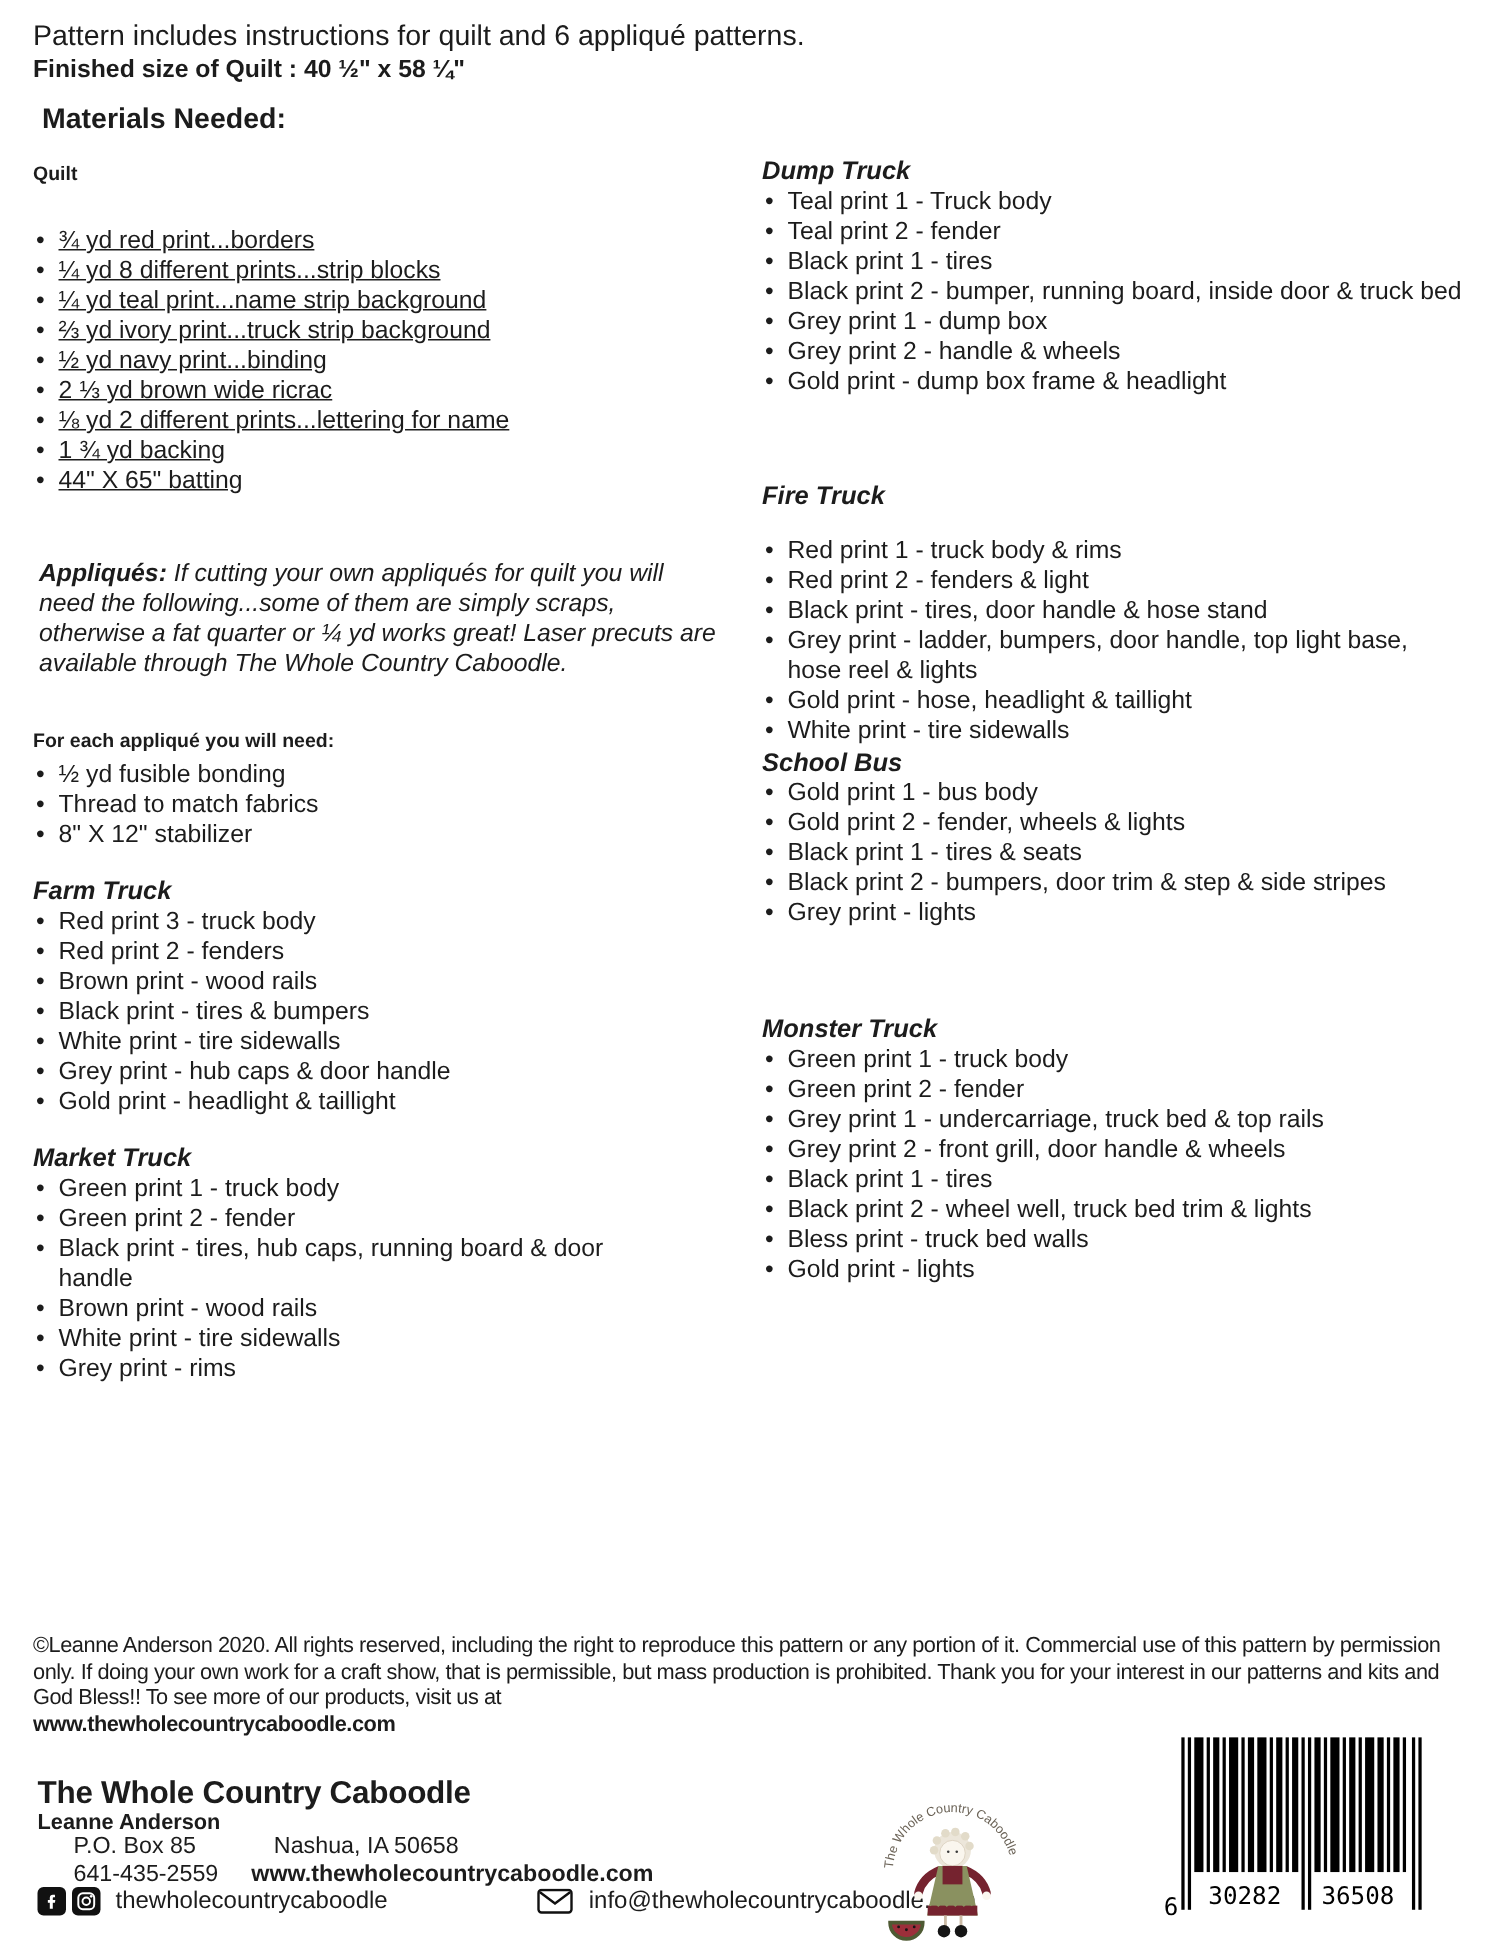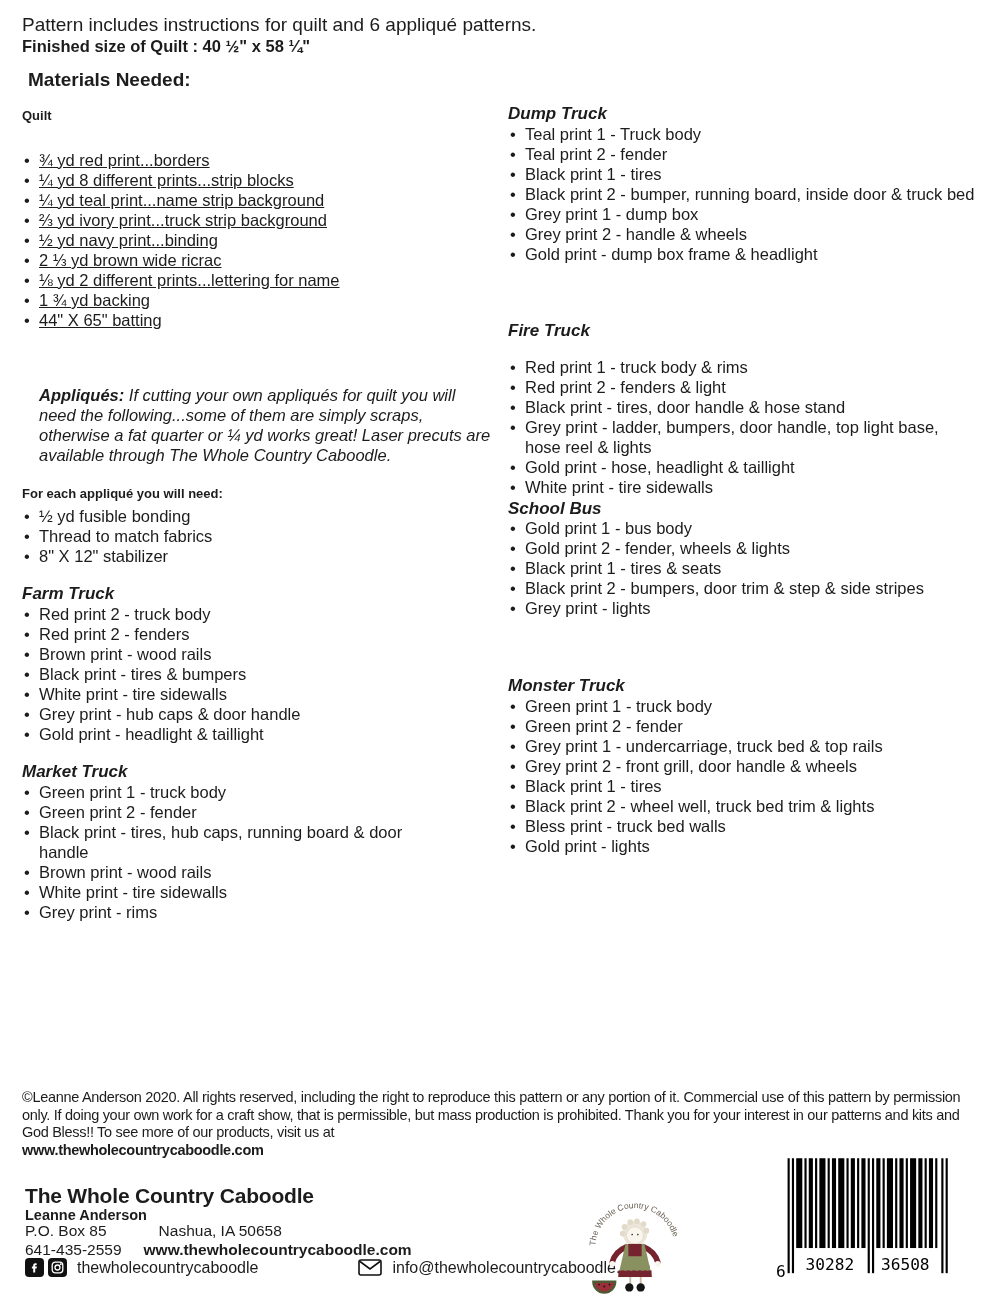--- a/index.html
+++ b/index.html
@@ -10,27 +10,27 @@
   }
   .abs{position:absolute;}
   .intro{font-size:19px;}
   .finished{font-size:16.5px;font-weight:bold;}
   .materials{font-size:19px;font-weight:bold;}
   .sub-title{font-size:13px;font-weight:bold;}
   .sec-title{font-size:17px;font-weight:bold;font-style:italic;}
   ul.mat{list-style:none;margin:0;padding:0;font-size:16.5px;line-height:20px;}
   ul.mat li{position:relative;padding-left:17px;}
   ul.mat li::before{content:"\2022";position:absolute;left:2px;}
-  .para{font-size:16.5px;line-height:20px;font-style:italic;margin:17px;}
+  .para{font-size:16.5px;line-height:20px;font-style:italic;margin:4px;}
   .para .lbl{font-weight:bold;font-style:italic;}
   .copyright{font-size:14.5px;line-height:17.5px;letter-spacing:-0.3px;}
   .copyright .url{font-weight:bold;}
   .company{font-size:21px;font-weight:bold;letter-spacing:-0.2px;}
   .owner{font-size:14.5px;font-weight:bold;}
-  .addr{font-size:15.5px;}
+  .addr{font-size:15.5px;margin-left:24px;}
   .addr .gap{display:inline-block;width:52px;}
   .addr .gap2{display:inline-block;width:22px;}
   .addr .bold{font-weight:bold;}
   .social{font-size:16px;display:flex;align-items:center;}
   .sicon{width:19px;height:19px;background:#111;border-radius:4px;display:inline-flex;
          align-items:center;justify-content:center;margin-right:4px;flex:0 0 auto;}
   .sicon svg{display:block;}
   .handle{margin-left:6px;}
   .envelope{margin-left:100px;margin-right:10px;flex:0 0 auto;display:inline-flex;}
 </style>
@@ -60,21 +60,21 @@
 
 <div class="abs sub-title" style="left:22px;top:486px;">For each appliqué you will need:</div>
 <ul class="mat abs" style="left:22px;top:506px;width:420px;">
   <li>½ yd fusible bonding</li>
   <li>Thread to match fabrics</li>
   <li>8" X 12" stabilizer</li>
 </ul>
 
 <div class="abs sec-title" style="left:22px;top:584px;">Farm Truck</div>
 <ul class="mat abs" style="left:22px;top:604px;width:420px;">
-  <li>Red print 2 - truck body</li>
+  <li>Red print 3 - truck body</li>
   <li>Red print 2 - fenders</li>
   <li>Brown print - wood rails</li>
   <li>Black print - tires &amp; bumpers</li>
   <li>White print - tire sidewalls</li>
   <li>Grey print - hub caps &amp; door handle</li>
   <li>Gold print - headlight &amp; taillight</li>
 </ul>
 
 <div class="abs sec-title" style="left:22px;top:762px;">Market Truck</div>
 <ul class="mat abs" style="left:22px;top:782px;width:415px;">

